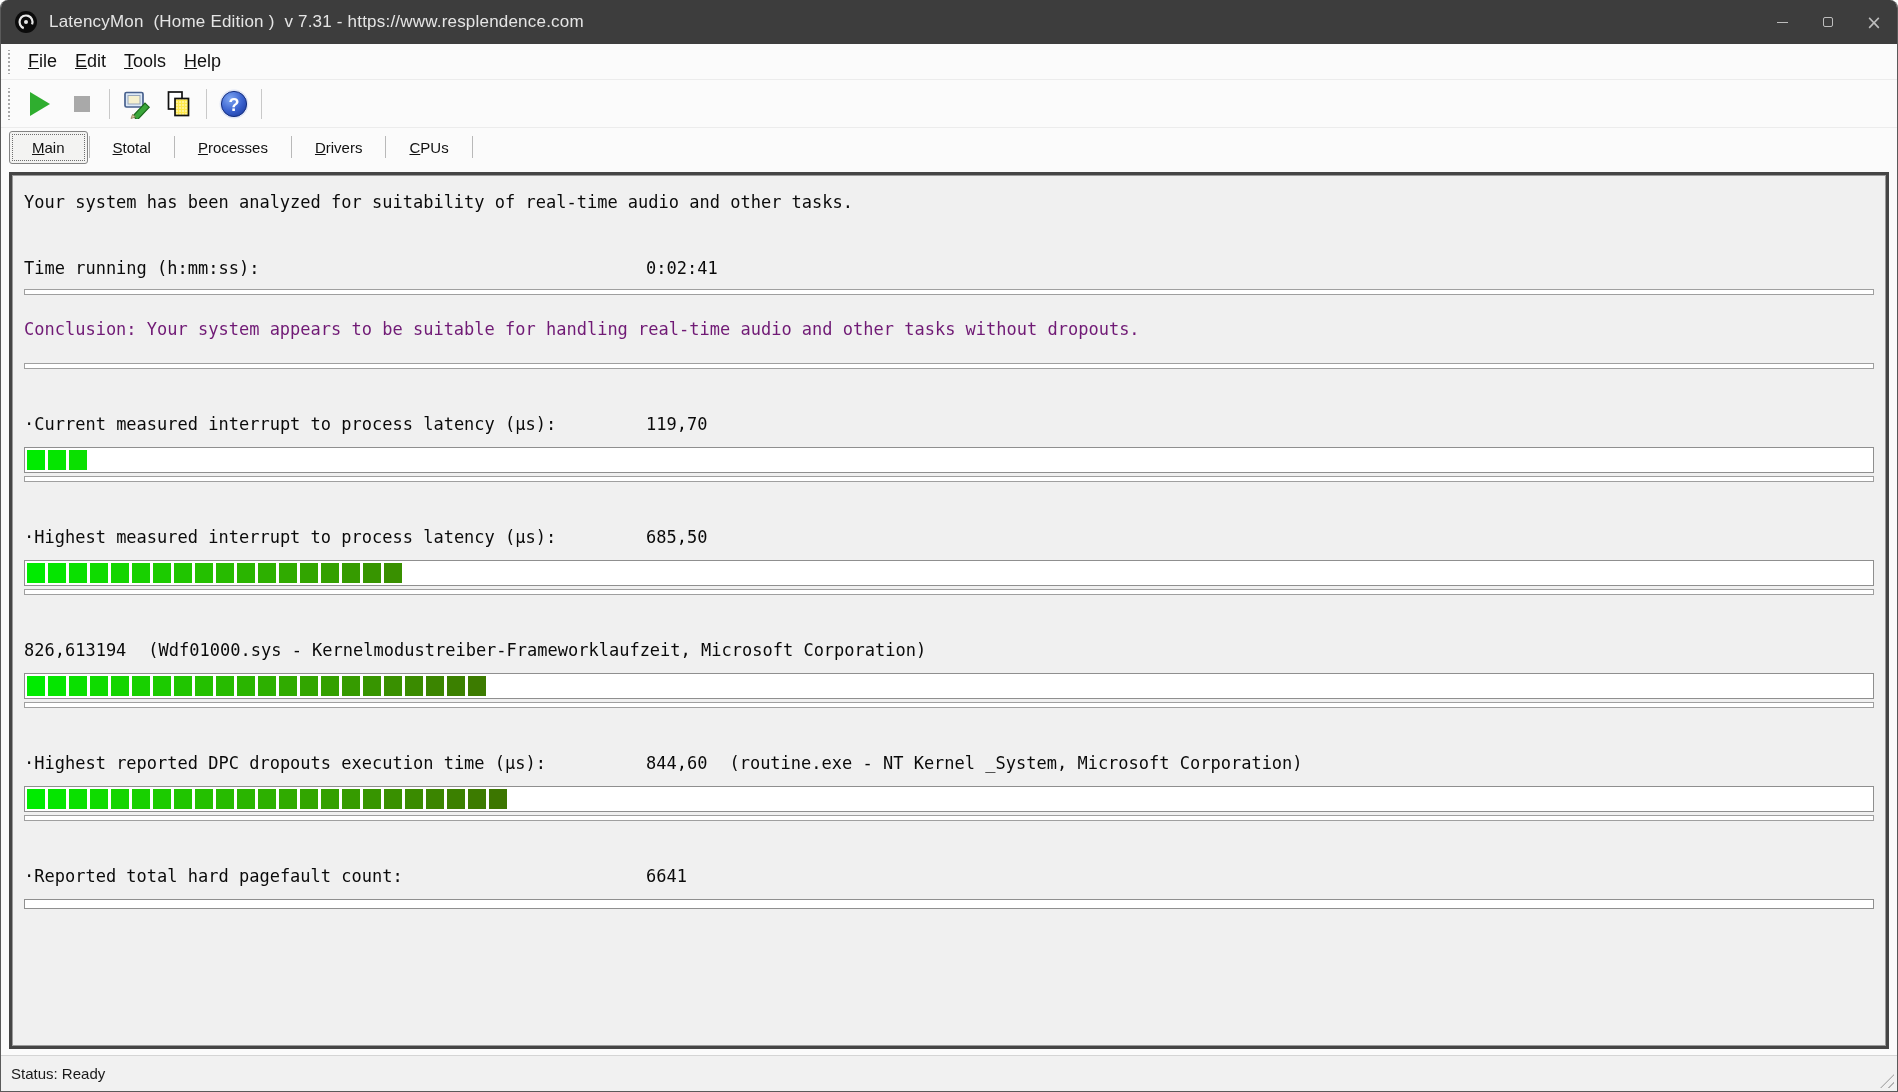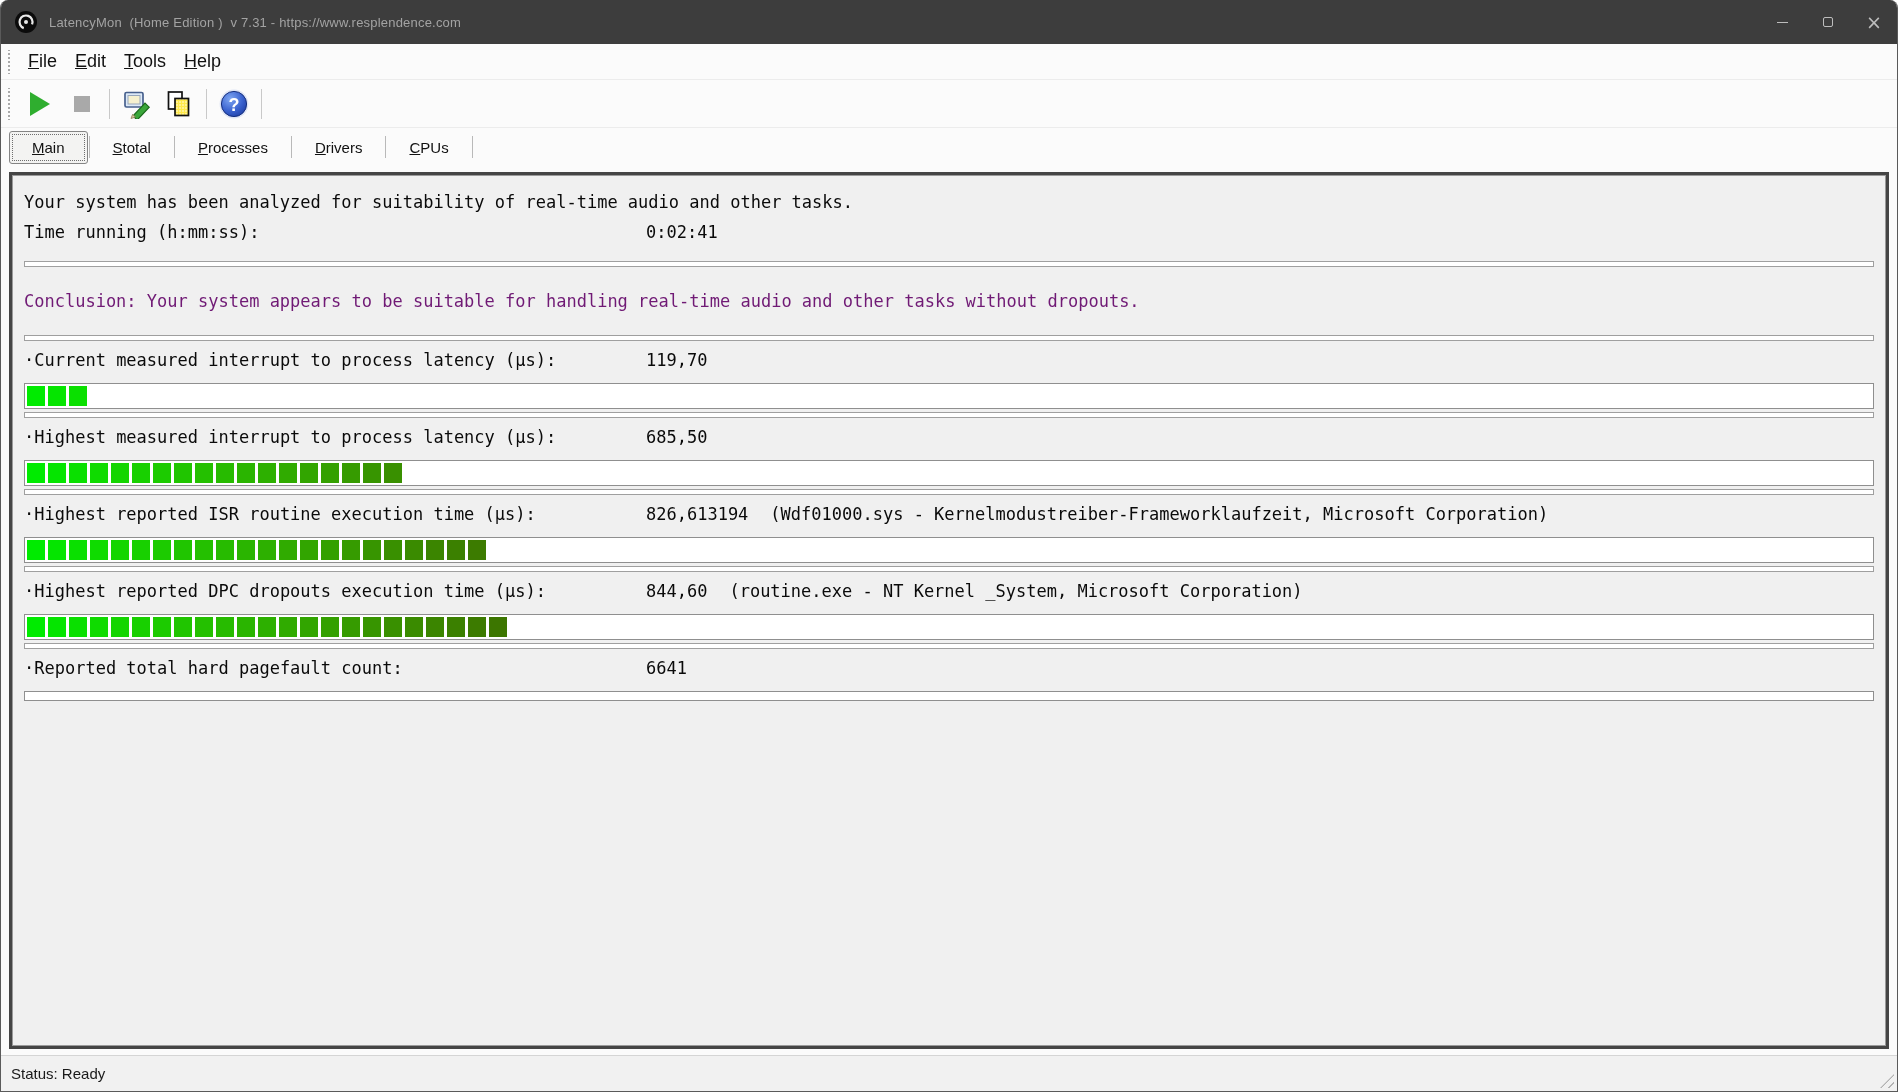--- a/index.html
+++ b/index.html
@@ -13,21 +13,21 @@
     grid-template-rows:44px 36px 48px 38px 1fr 36px;
     background:#fbfbfb;
     border-left:1px solid #5a5a5a; border-right:1px solid #5a5a5a; border-bottom:1px solid #5a5a5a;
     border-radius:8px 8px 0 0;
     overflow:hidden;
   }
 
   
   .titlebar{ background:#3d3d3d; display:flex; align-items:center; padding-left:13px; }
   .appicon{ width:24px; height:24px; flex:none; margin-right:11px; display:flex; }
-  .title{ color:#a3a3a3; font-size:13px; white-space:pre; letter-spacing:.2px; }
+  .title{ color:#e5e5e5; font-size:17px; white-space:pre; letter-spacing:.2px; }
   .wcs{ margin-left:auto; display:flex; height:100%; }
   .wc{ width:46px; height:100%; display:flex; align-items:center; justify-content:center; cursor:default; }
   .min-glyph{ width:11px; height:0; border-top:1.4px solid #bdbdbd; display:block; }
   .max-glyph{ width:10px; height:10px; border:1.3px solid #bdbdbd; border-radius:2px; display:block; }
   .close-glyph{ color:#bdbdbd; font-size:19px; line-height:1; font-family:"DejaVu Sans",sans-serif; }
 
   
   .menubar{ background:#fbfbfb; display:flex; align-items:center; padding-left:6px; border-bottom:1px solid #ececec; }
   .grip{ width:4px; height:24px; margin-right:8px; flex:none;
          background-image:radial-gradient(circle,#a9a9a9 1.1px,transparent 1.3px);
@@ -53,23 +53,23 @@
         font-size:15px; color:#111; cursor:default; }
   .tab.active{ height:33px; border:1px solid #848484; border-radius:3px; background:#f3f3f2;
                outline:1px dotted #6e6e6e; outline-offset:-4px; }
   .tab-sep{ width:1px; height:22px; background:#b9b9b9; margin:0 1px; }
 
   
   .content{ padding:6px 8px; background:#fbfbfb; min-height:0; }
   .panel{ height:100%; background:#f0f0f0; border:3px solid #454545; box-shadow:0 0 0 1px #9a9a9a inset;
           padding:0 12px; overflow:hidden; }
 
-  .sec1{ padding-top:12px; padding-bottom:14px; }
+  .sec1{ padding-top:12px; padding-bottom:6px; }
   .sec1 .mono, .sec2 .mono, .m-row{ font-size:17px; line-height:30px; color:#0a0a0a; white-space:nowrap; }
-  .m-row{ display:flex; }
+  .m-row{ display:flex;margin-top:36px; }
   .m-label{ width:622px; flex:none; }
   .m-extra{ margin-left:22px; }
   .sec2{ padding:19px 0; }
 
   .hr{ height:6px; background:#ffffff; border:1px solid #9f9f9f; }
 
   .metric{ padding-top:8px; }
   .metric .m-row{ line-height:22px; margin-bottom:12px; }
   .bullet{ flex:none; }
   .track{ height:26px; background:#ffffff; border:1px solid #8f8f8f; padding:2px; display:flex; gap:3px; }
@@ -258,21 +258,20 @@
               <span class="seg" style="background: rgb(50, 165, 0);"></span>
               <span class="seg" style="background: rgb(52, 160, 0);"></span>
               <span class="seg" style="background: rgb(54, 155, 0);"></span>
               <span class="seg" style="background: rgb(55, 149, 0);"></span>
               <span class="seg" style="background: rgb(57, 144, 0);"></span>
             </div>
             <div class="hr under"></div>
           </div>
           <div class="metric">
             <div class="m-row mono">
-              <div class="m-label"><span class="bullet">·</span><span>Highest reported ISR routine execution time (µs):</span></div>
               <div class="m-value">826,613194</div>
               <div class="m-extra">(Wdf01000.sys - Kernelmodustreiber-Frameworklaufzeit, Microsoft Corporation)</div>
             </div>
             <div class="track">
               <span class="seg" style="background: rgb(0, 235, 0);"></span>
               <span class="seg" style="background: rgb(5, 229, 0);"></span>
               <span class="seg" style="background: rgb(10, 224, 0);"></span>
               <span class="seg" style="background: rgb(15, 219, 0);"></span>
               <span class="seg" style="background: rgb(20, 213, 0);"></span>
               <span class="seg" style="background: rgb(24, 208, 0);"></span>

